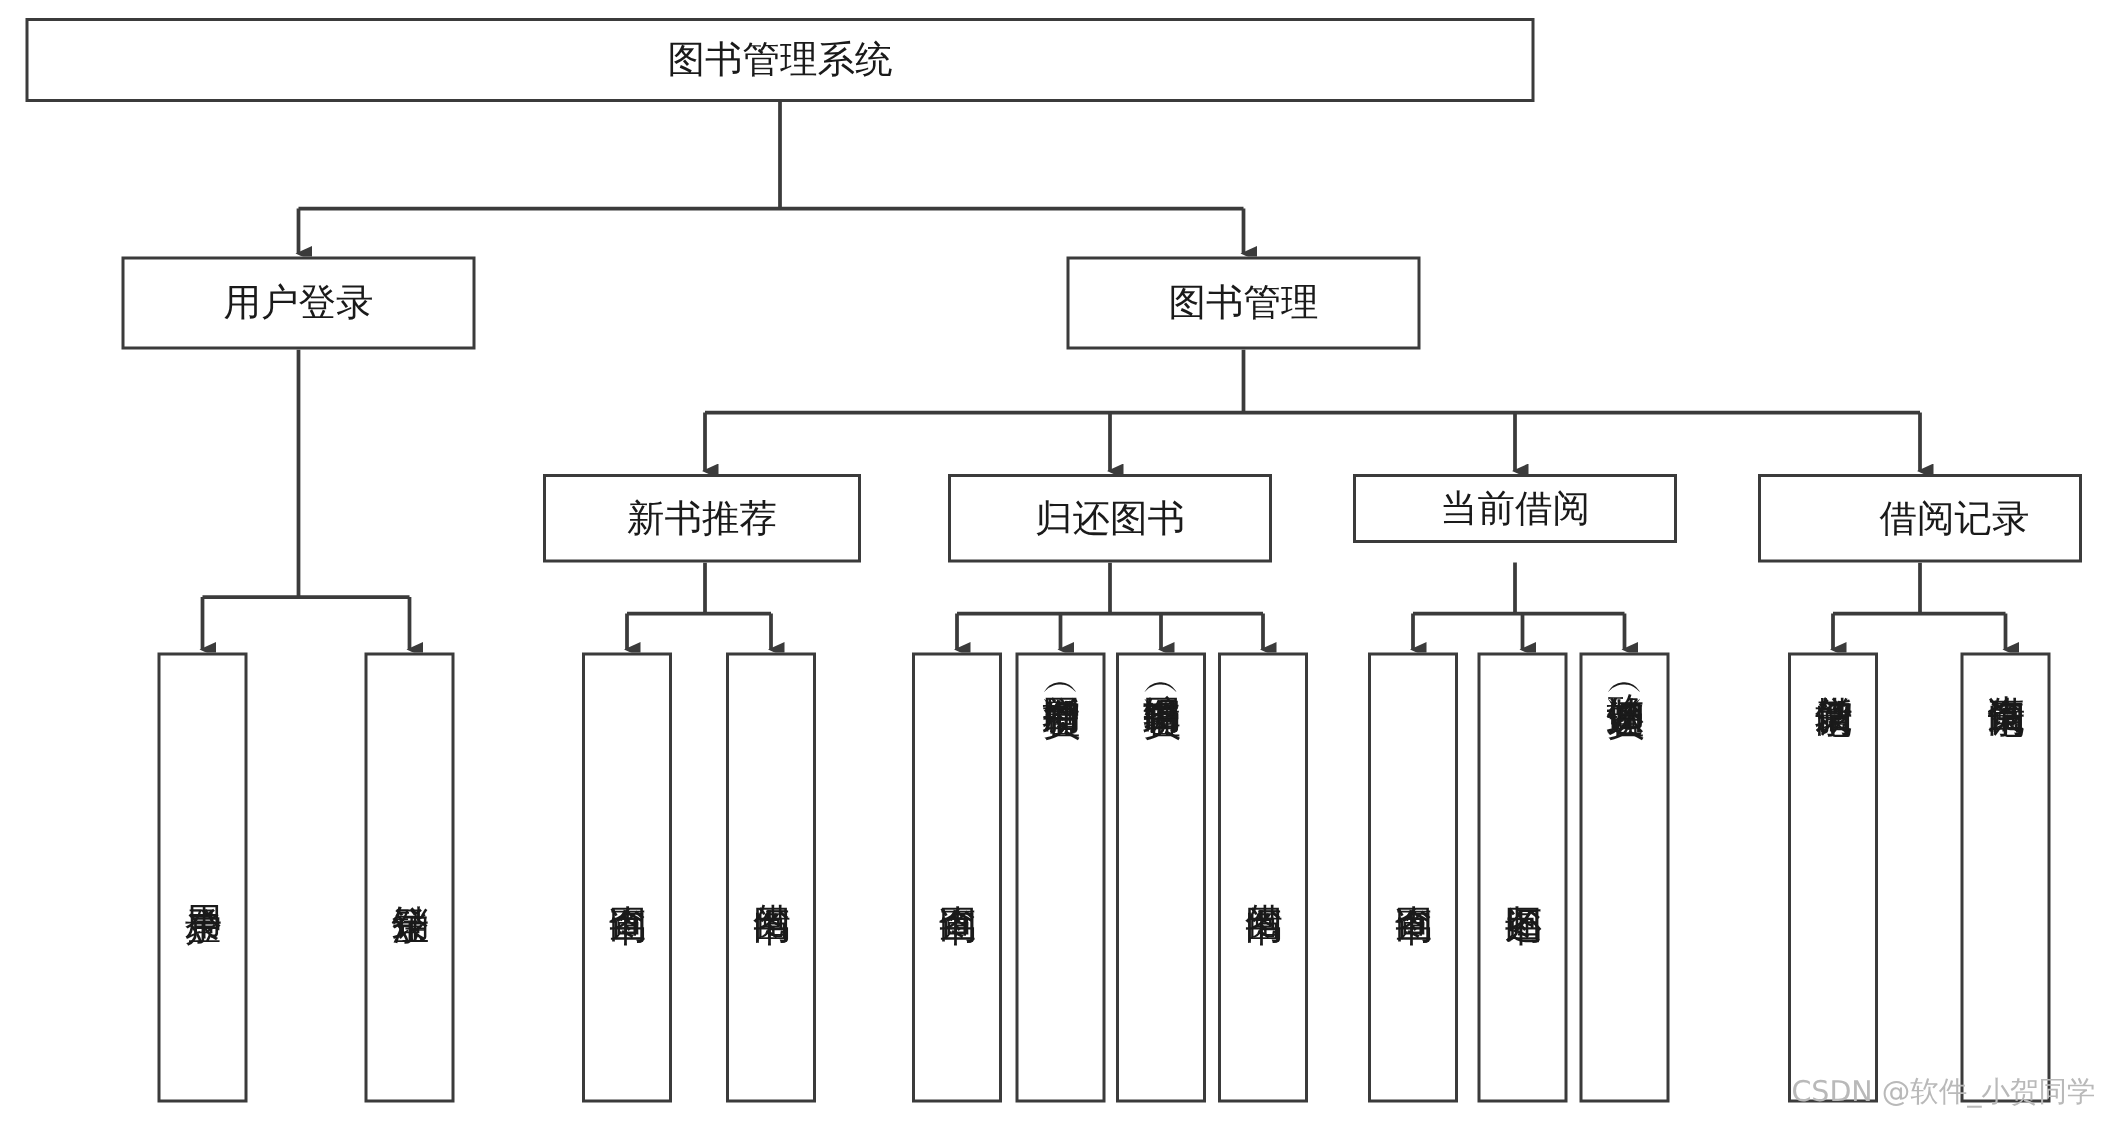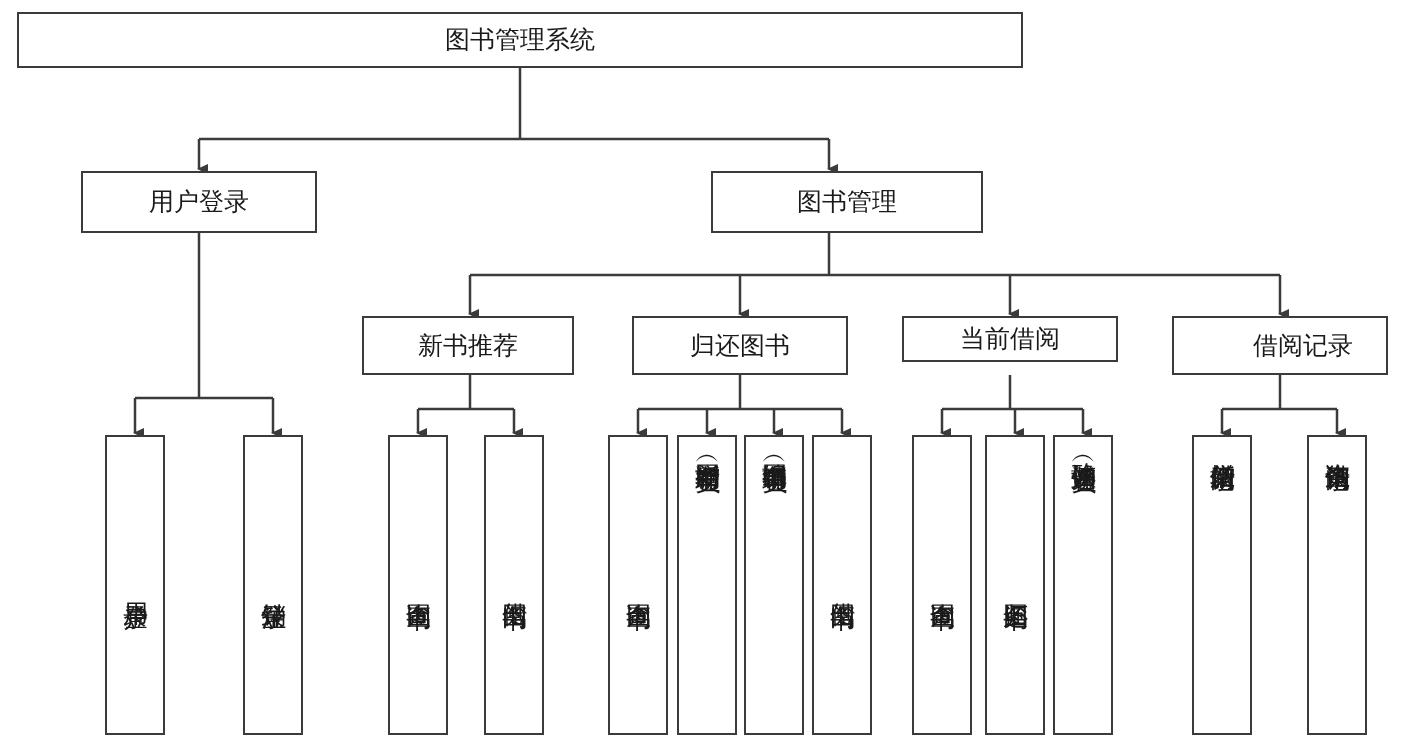--- a/index.html
+++ b/index.html
@@ -124,21 +124,21 @@
       </g>
   </svg>
 
   <div id="nodes-layer">
       <div class="node root horizontal" style="left: 17px; top: 12px; width: 1006px; height: 56px;">
         <span class="label">图书管理系统</span>
       </div>
       <div class="node horizontal" style="left: 81px; top: 171px; width: 236px; height: 62px;">
         <span class="label">用户登录</span>
       </div>
-      <div class="node horizontal" style="left: 711px; top: 171px; width: 272px; height: 62px;">
+      <div class="node horizontal" style="left: 711px; top: 171px; width: 236px; height: 62px;">
         <span class="label">图书管理</span>
       </div>
       <div class="node horizontal" style="left: 362px; top: 316px; width: 212px; height: 59px;">
         <span class="label">新书推荐</span>
       </div>
       <div class="node horizontal" style="left: 632px; top: 316px; width: 216px; height: 59px;">
         <span class="label">归还图书</span>
       </div>
       <div class="node horizontal" style="left: 902px; top: 316px; width: 216px; height: 46px;">
         <span class="label">当前借阅</span>
@@ -180,13 +180,14 @@
         <span class="label">确认归还（管理员）</span>
       </div>
       <div class="node vertical" style="left: 1192px; top: 435px; width: 60px; height: 300px;">
         <span class="label">新增借阅记录</span>
       </div>
       <div class="node vertical" style="left: 1307px; top: 435px; width: 60px; height: 300px;">
         <span class="label">查询借阅记录</span>
       </div>
     </div>
 
+  <div id="watermark">CSDN @软件_小贺同学</div>
 </div>
 
 </body></html>

